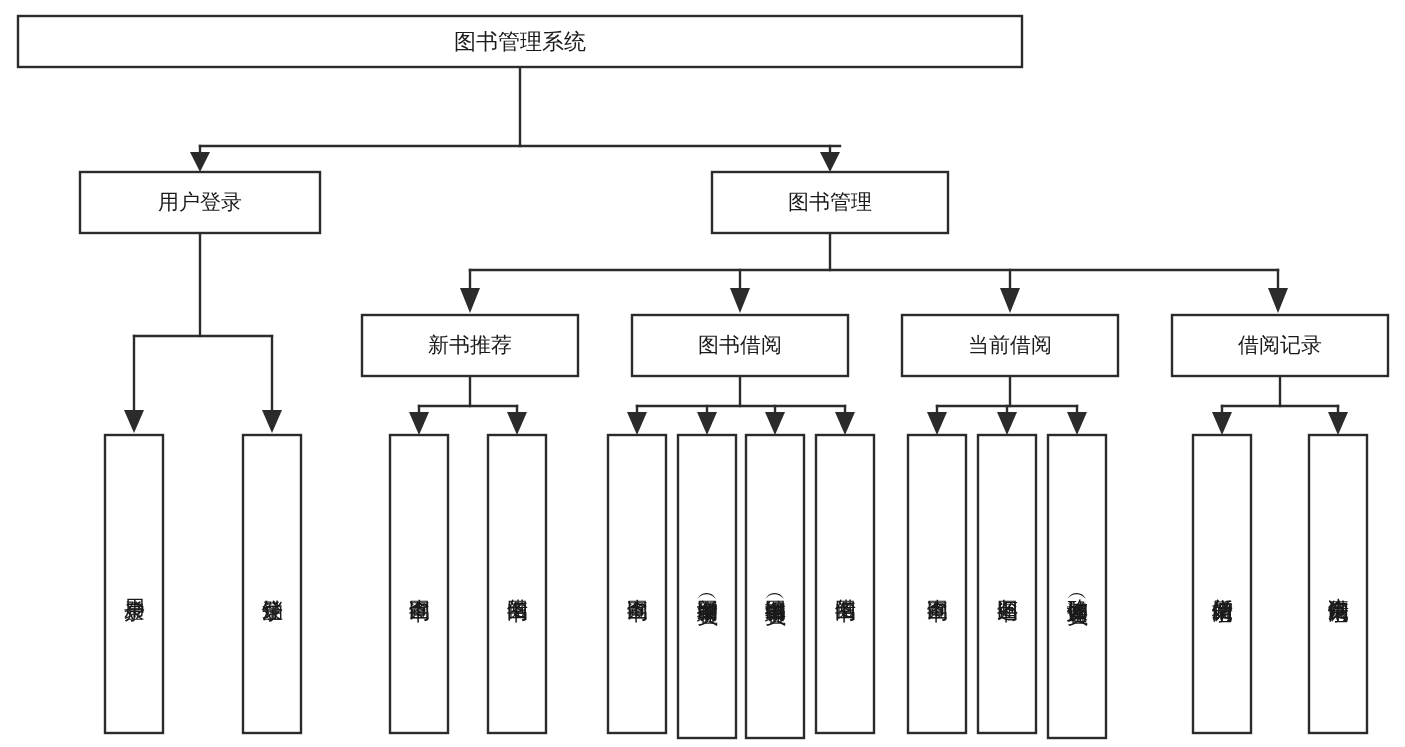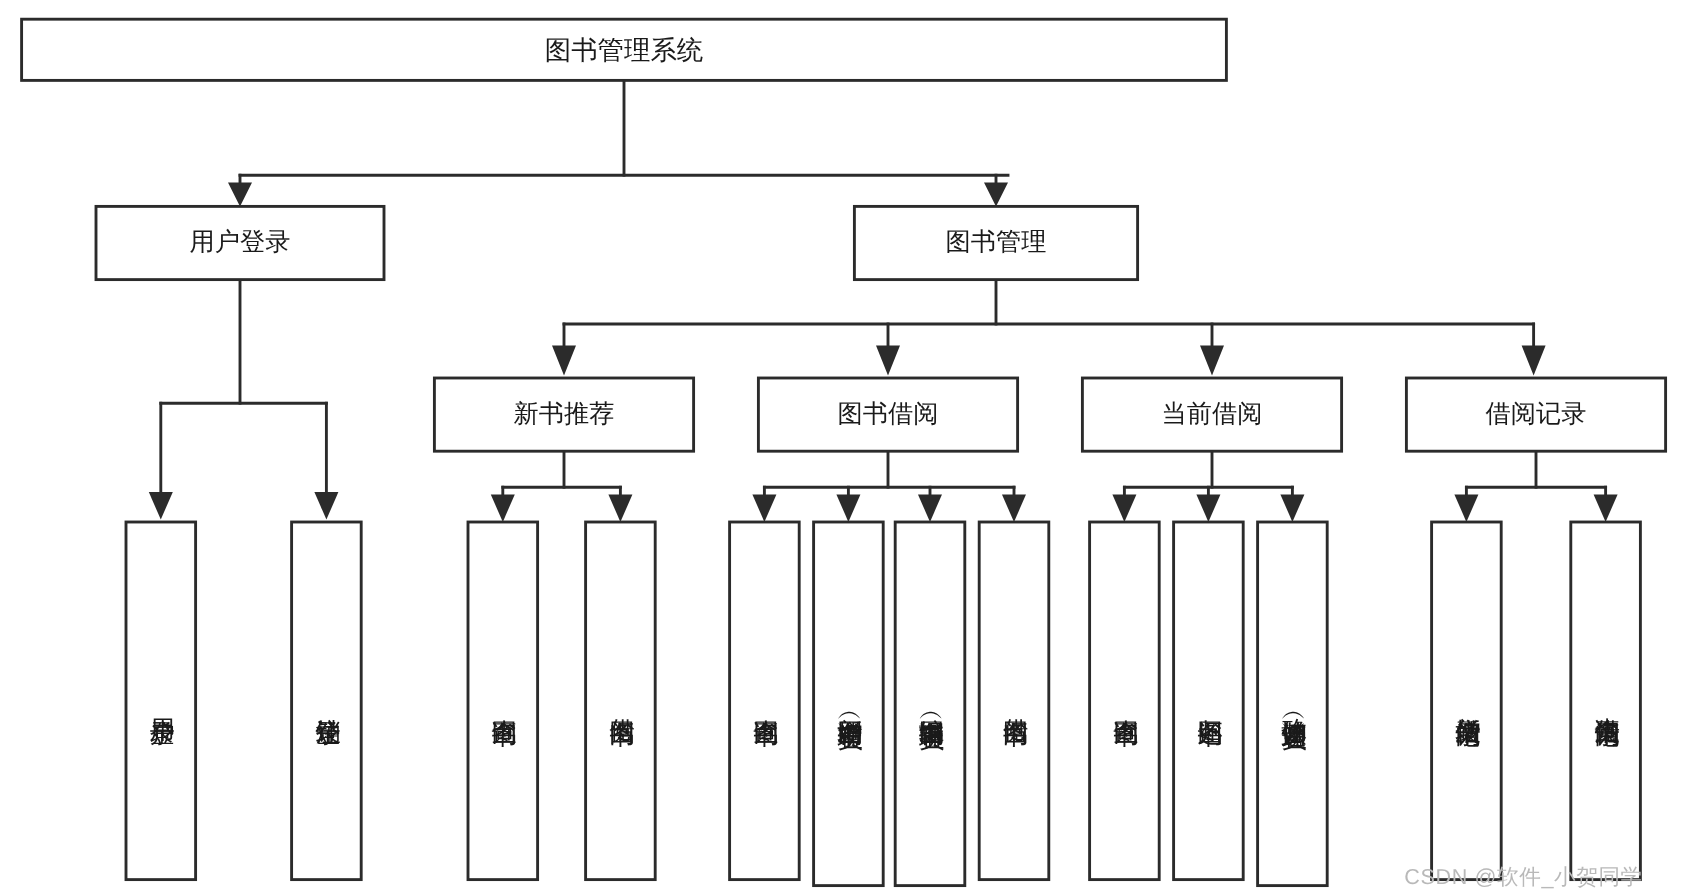--- a/index.html
+++ b/index.html
@@ -214,15 +214,14 @@
   <div class="vlabel" style="left:746px; top:440px; width:58px; height:293px;">编辑图书（管理员）</div>
   <div class="vlabel" style="left:816px; top:435px; width:58px; height:298px;">借阅图书</div>
 
   <div class="vlabel" style="left:908px; top:435px; width:58px; height:298px;">查询图书</div>
   <div class="vlabel" style="left:978px; top:435px; width:58px; height:298px;">归还图书</div>
   <div class="vlabel" style="left:1048px; top:440px; width:58px; height:293px;">确认归还（管理员）</div>
 
   <div class="vlabel" style="left:1193px; top:435px; width:58px; height:298px;">新增借阅记录</div>
   <div class="vlabel" style="left:1309px; top:435px; width:58px; height:298px;">查询借阅记录</div>
 
-  <div class="watermark">CSDN @软件_小贺同学</div>
 
 </div>
 
 </body></html>

